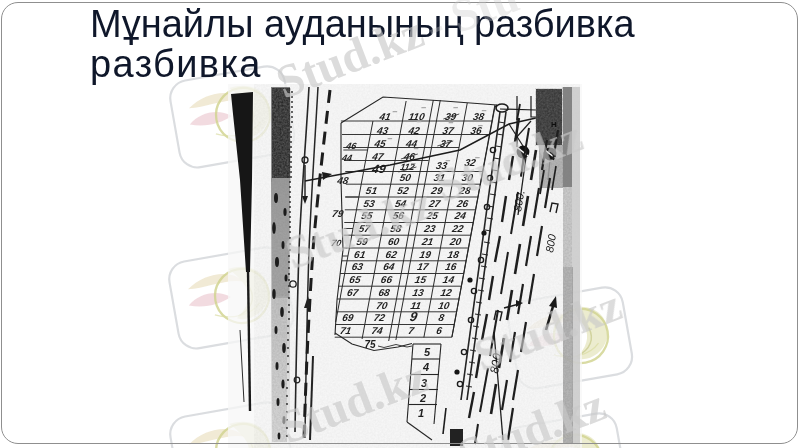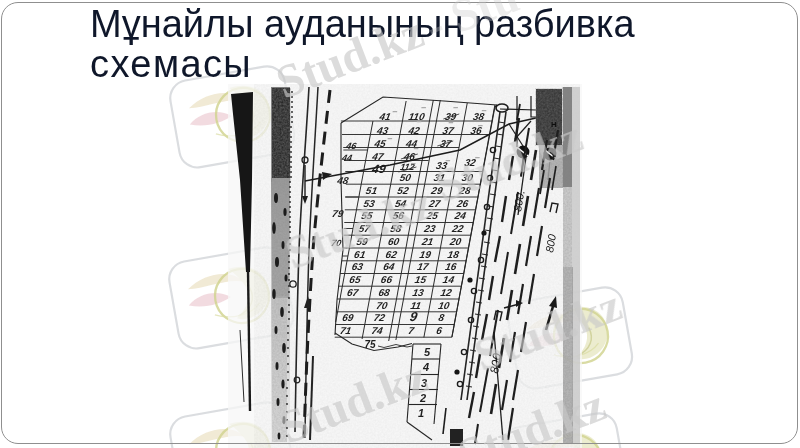--- a/index.html
+++ b/index.html
@@ -458,21 +458,21 @@
 
   <path d="M504,308 L519,304" stroke="#1a1a1a" stroke-width="1.5" fill="none"></path>
   <polygon points="516,300 523,303 516,307" fill="#1a1a1a"></polygon>
 
   <rect x="450" y="429" width="13" height="17" fill="#222"></rect>
   <path d="M446,408 L443,434" stroke="#1c1c1c" stroke-width="1.6" fill="none"></path>
   </svg>
 
   <div id="slide"></div>
 
-  <div id="title">Мұнайлы ауданының разбивка<br><span style="letter-spacing:1.4px">схемасы</span></div>
+  <div id="title">Мұнайлы ауданының разбивка<br><span style="letter-spacing:1.4px">разбивка</span></div>
 
   <svg id="wmsvg" width="800" height="448" viewBox="0 0 800 448">
   <defs>
   </defs>
   <g font-family="'Liberation Serif',serif" font-size="47" font-weight="bold" fill="#c9c9c9" opacity="0.65" letter-spacing="0">
 
     <text x="284" y="99" transform="rotate(-21 284 99)">Stud.kz</text>
     <text x="433" y="43" transform="rotate(-21 433 43)" opacity="0.55">- Stu</text>
 
     <text x="443" y="203" transform="rotate(-21 443 203)">Stud.kz</text>

